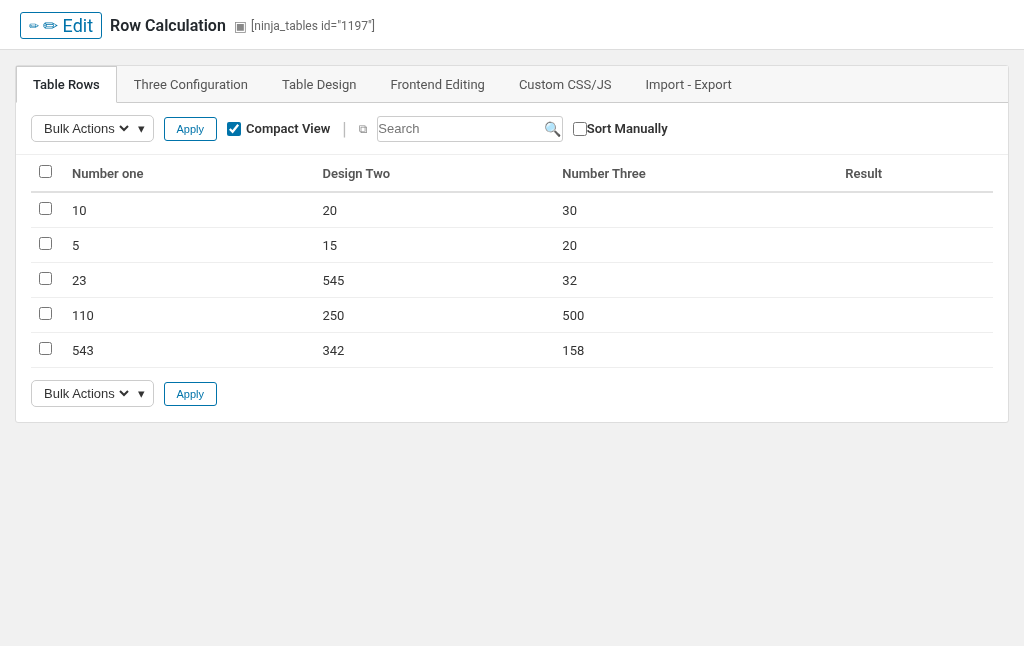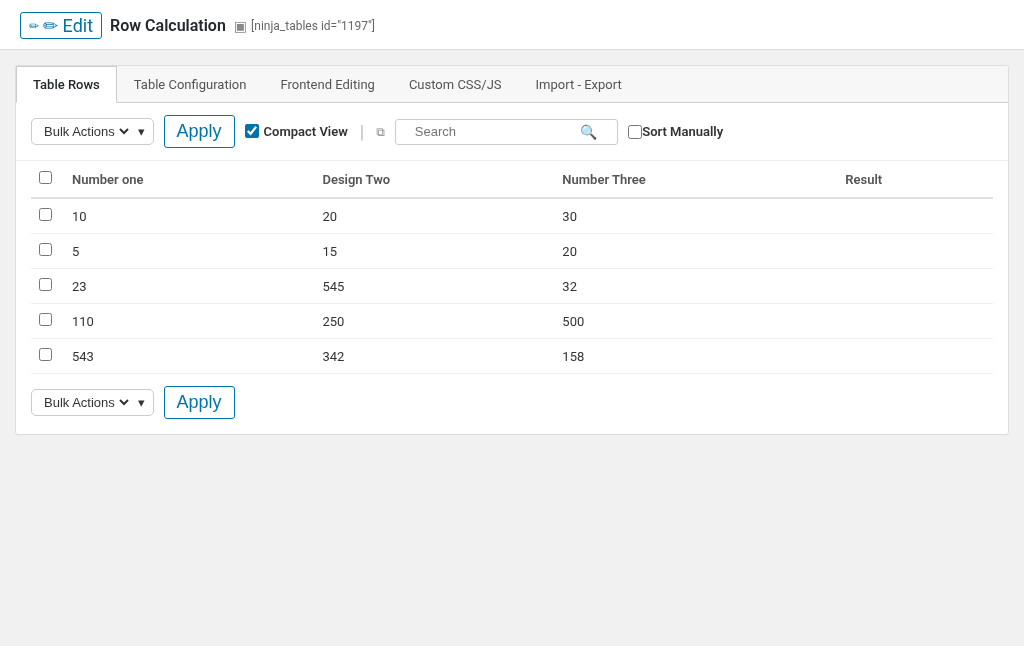--- a/index.html
+++ b/index.html
@@ -107,26 +107,26 @@
       font-size: 13px;
       color: #333;
       cursor: pointer;
     }
     .apply-btn {
       background: #fff;
       border: 1px solid #0073aa;
       color: #0073aa;
       padding: 5px 12px;
       border-radius: 3px;
-      font-size: 18px;
+      font-size: 11px;
       cursor: pointer;
     }
     .compact-view-label {
       display: flex;
-      align-items: flex-start;
+      align-items: center;
       gap: 5px;
       font-size: 13px;
       font-weight: 600;
       color: #333;
       cursor: pointer;
     }
     .compact-view-label input[type="checkbox"] {
       width: 14px;
       height: 14px;
       accent-color: #0073aa;
@@ -139,21 +139,21 @@
     .copy-icon {
       color: #888;
       font-size: 12px;
       cursor: pointer;
     }
     .search-box {
       display: flex;
       align-items: center;
       border: 1px solid #ccc;
       border-radius: 3px;
-      padding: 4px 19px;
+      padding: 4px 0;
       gap: 6px;
       background: #fff;
     }
     .search-box input {
       border: none;
       outline: none;
       font-size: 13px;
       width: 160px;
       color: #333;
     }
@@ -228,21 +228,22 @@
     <span class="shortcode-badge">
       <span class="icon">▣</span>
       <span>[ninja_tables id="1197"]</span>
     </span>
   </div>
 
   <div class="main-content">
 
     <div class="tabs-nav">
       <a class="tab-item active">Table Rows</a>
-      <a class="tab-item">Table Configuration</a>
+      <a class="tab-item">Three Configuration</a>
+      <a class="tab-item">Table Design</a>
       <a class="tab-item">Frontend Editing</a>
       <a class="tab-item">Custom CSS/JS</a>
       <a class="tab-item">Import - Export</a>
     </div>
 
     <div class="toolbar">
       <div class="bulk-actions-select">
         <select>
           <option>Bulk Actions</option>
         </select>

